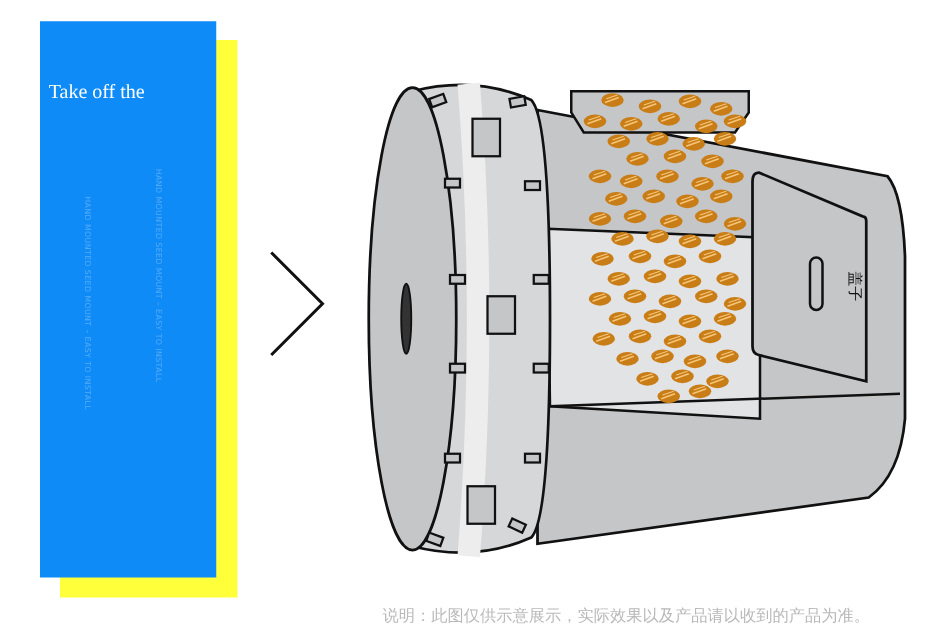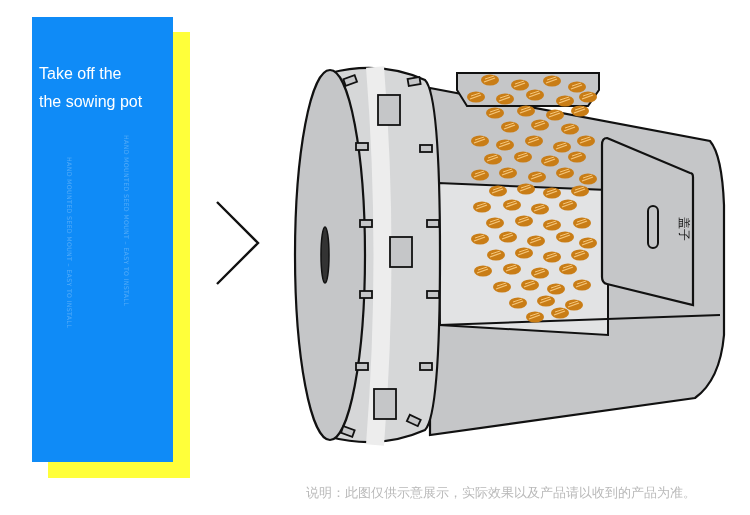--- a/index.html
+++ b/index.html
@@ -1,35 +1,34 @@
 <!DOCTYPE html>
 <html><head>
   <meta charset="utf-8">
   <style>
     html, body { margin: 0; padding: 0; }
     body { width: 750px; height: 515px; background: #ffffff; position: relative; overflow: hidden; font-family: "DejaVu Sans", sans-serif; }
     .yellow-panel { position: absolute; left: 48px; top: 32px; width: 142px; height: 446px; background: #ffff3a; }
     .blue-panel { position: absolute; left: 32px; top: 17px; width: 141px; height: 445px; background: #0f8bf7; overflow: hidden; }
-    .caption { position: absolute; left: 7px; top: 43px; margin: 0; width: 134px; color: #ffffff; font-size: 16px; line-height: 28.2px; font-family: Liberation Sans, sans-serif; }
+    .caption { position: absolute; left: 7px; top: 43px; margin: 0; width: 134px; color: #ffffff; font-size: 16px; line-height: 28.2px; font-family: Liberation Serif, serif; }
     .caption span { display: block; white-space: nowrap; }
     .watermark { position: absolute; top: 140px; font-size: 6.3px; letter-spacing: 0.3px; color: rgba(255,255,255,0.28); writing-mode: vertical-rl; white-space: nowrap; font-family: "DejaVu Sans", sans-serif; }
     .wm1 { left: 34px; }
     .wm2 { left: 91px; top: 118px; }
     .chevron { position: absolute; left: 210px; top: 195px; }
     .illustration { position: absolute; left: 290px; top: 55px; }
     .footnote { position: absolute; left: 306px; top: 484px; font-size: 13px; color: #b9b9b9; white-space: nowrap; font-family: Liberation Mono, monospace; }
   </style>
 </head>
 <body>
 
 <div class="yellow-panel"></div>
 <div class="blue-panel">
   <p class="caption">
     <span>Take off  the</span>
-    <span>the sowing pot</span>
   </p>
   <div class="watermark wm1">HAND MOUNTED SEED MOUNT – EASY TO INSTALL</div>
   <div class="watermark wm2">HAND MOUNTED SEED MOUNT – EASY TO INSTALL</div>
 </div>
 
 <svg class="chevron" width="60" height="100" viewBox="0 0 60 100">
   <polyline points="7,7 48,48 7,89" fill="none" stroke="#111" stroke-width="2.4"></polyline>
 </svg>
 
 <svg class="illustration" width="440" height="400" viewBox="0 0 440 400">

